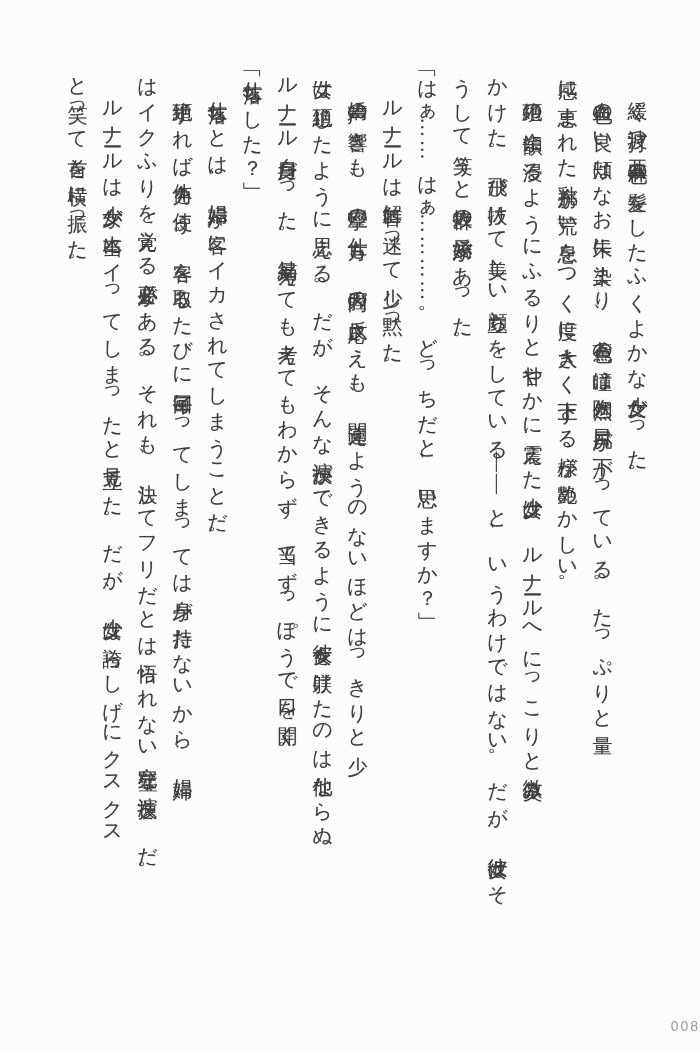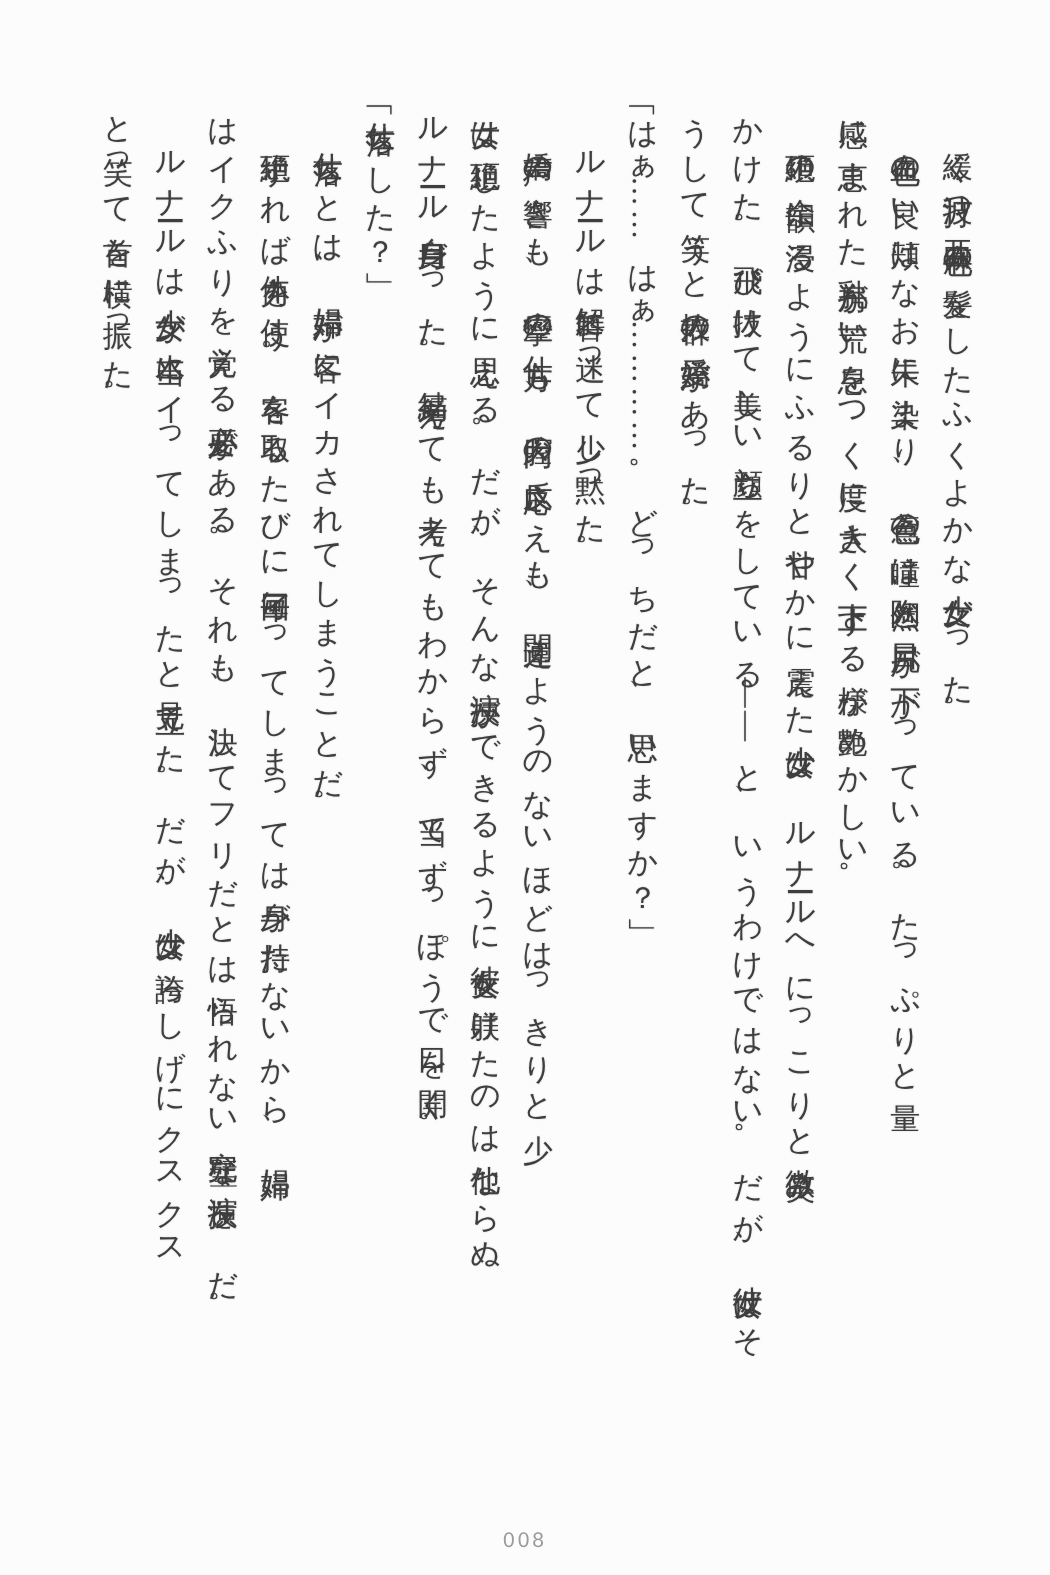--- a/index.html
+++ b/index.html
@@ -30,21 +30,21 @@
     text-shadow: 0 0 1px rgba(62,62,62,0.35);
   }
   .tline {
     white-space: nowrap;
   }
   .page-number {
     position: absolute;
     left: 0;
     bottom: 16px;
     width: 100%;
-    text-align: center;
+    text-align: right;
     font-size: 14px;
     letter-spacing: 2px;
     color: #9b9b9b;
     font-family: "Liberation Sans", "DejaVu Sans", sans-serif;
   }
 </style>
 </head>
 <body>
 
 <div class="page">

